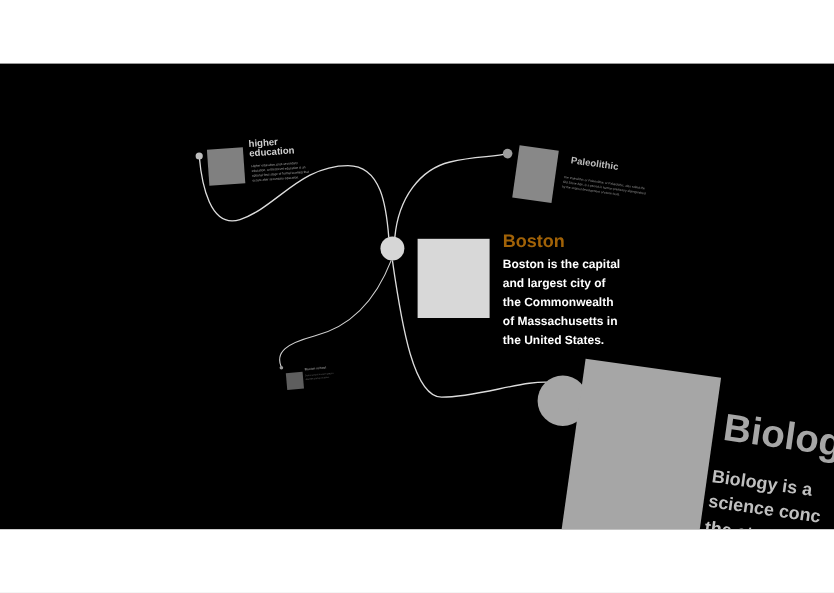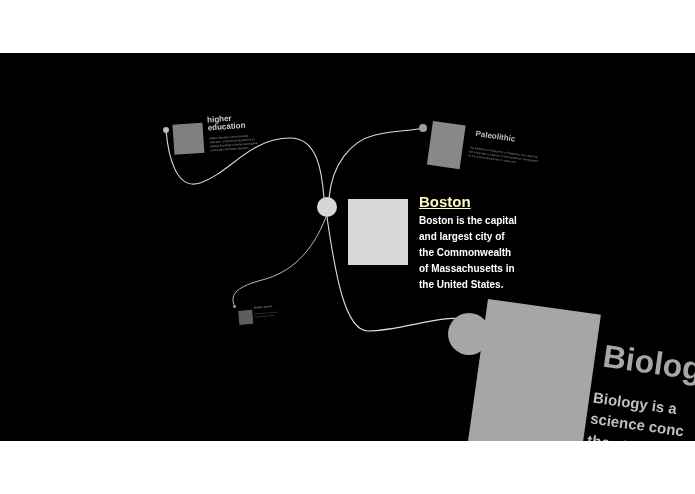--- a/index.html
+++ b/index.html
@@ -54,21 +54,21 @@
     .boston-hub {
       left: 317px; top: 144px; width: 20px; height: 20px;
       background: #d6d6d6;
     }
     .boston-thumb {
       left: 348px; top: 146px; width: 60px; height: 66px;
       background: #d8d8d8;
     }
     .boston-title {
       left: 419px; top: 141px;
-      font-size: 15px; color: #fef9c3; text-decoration: underline;
+      font-size: 15px; color: #a16207;
     }
     .boston-body {
       left: 419px; top: 160px; width: 100px;
       font-size: 10px; color: #ffffff; line-height: 1.6;
     }
 
     
     .he-node { left: 170px; top: 66px; transform: rotate(-4deg); }
     .he-thumb { left: 2px; top: 6px; width: 30px; height: 30px; background: #808080; }
     .he-title { left: 37px; top: 0px; font-size: 8px; color: #cfcfcf; }

